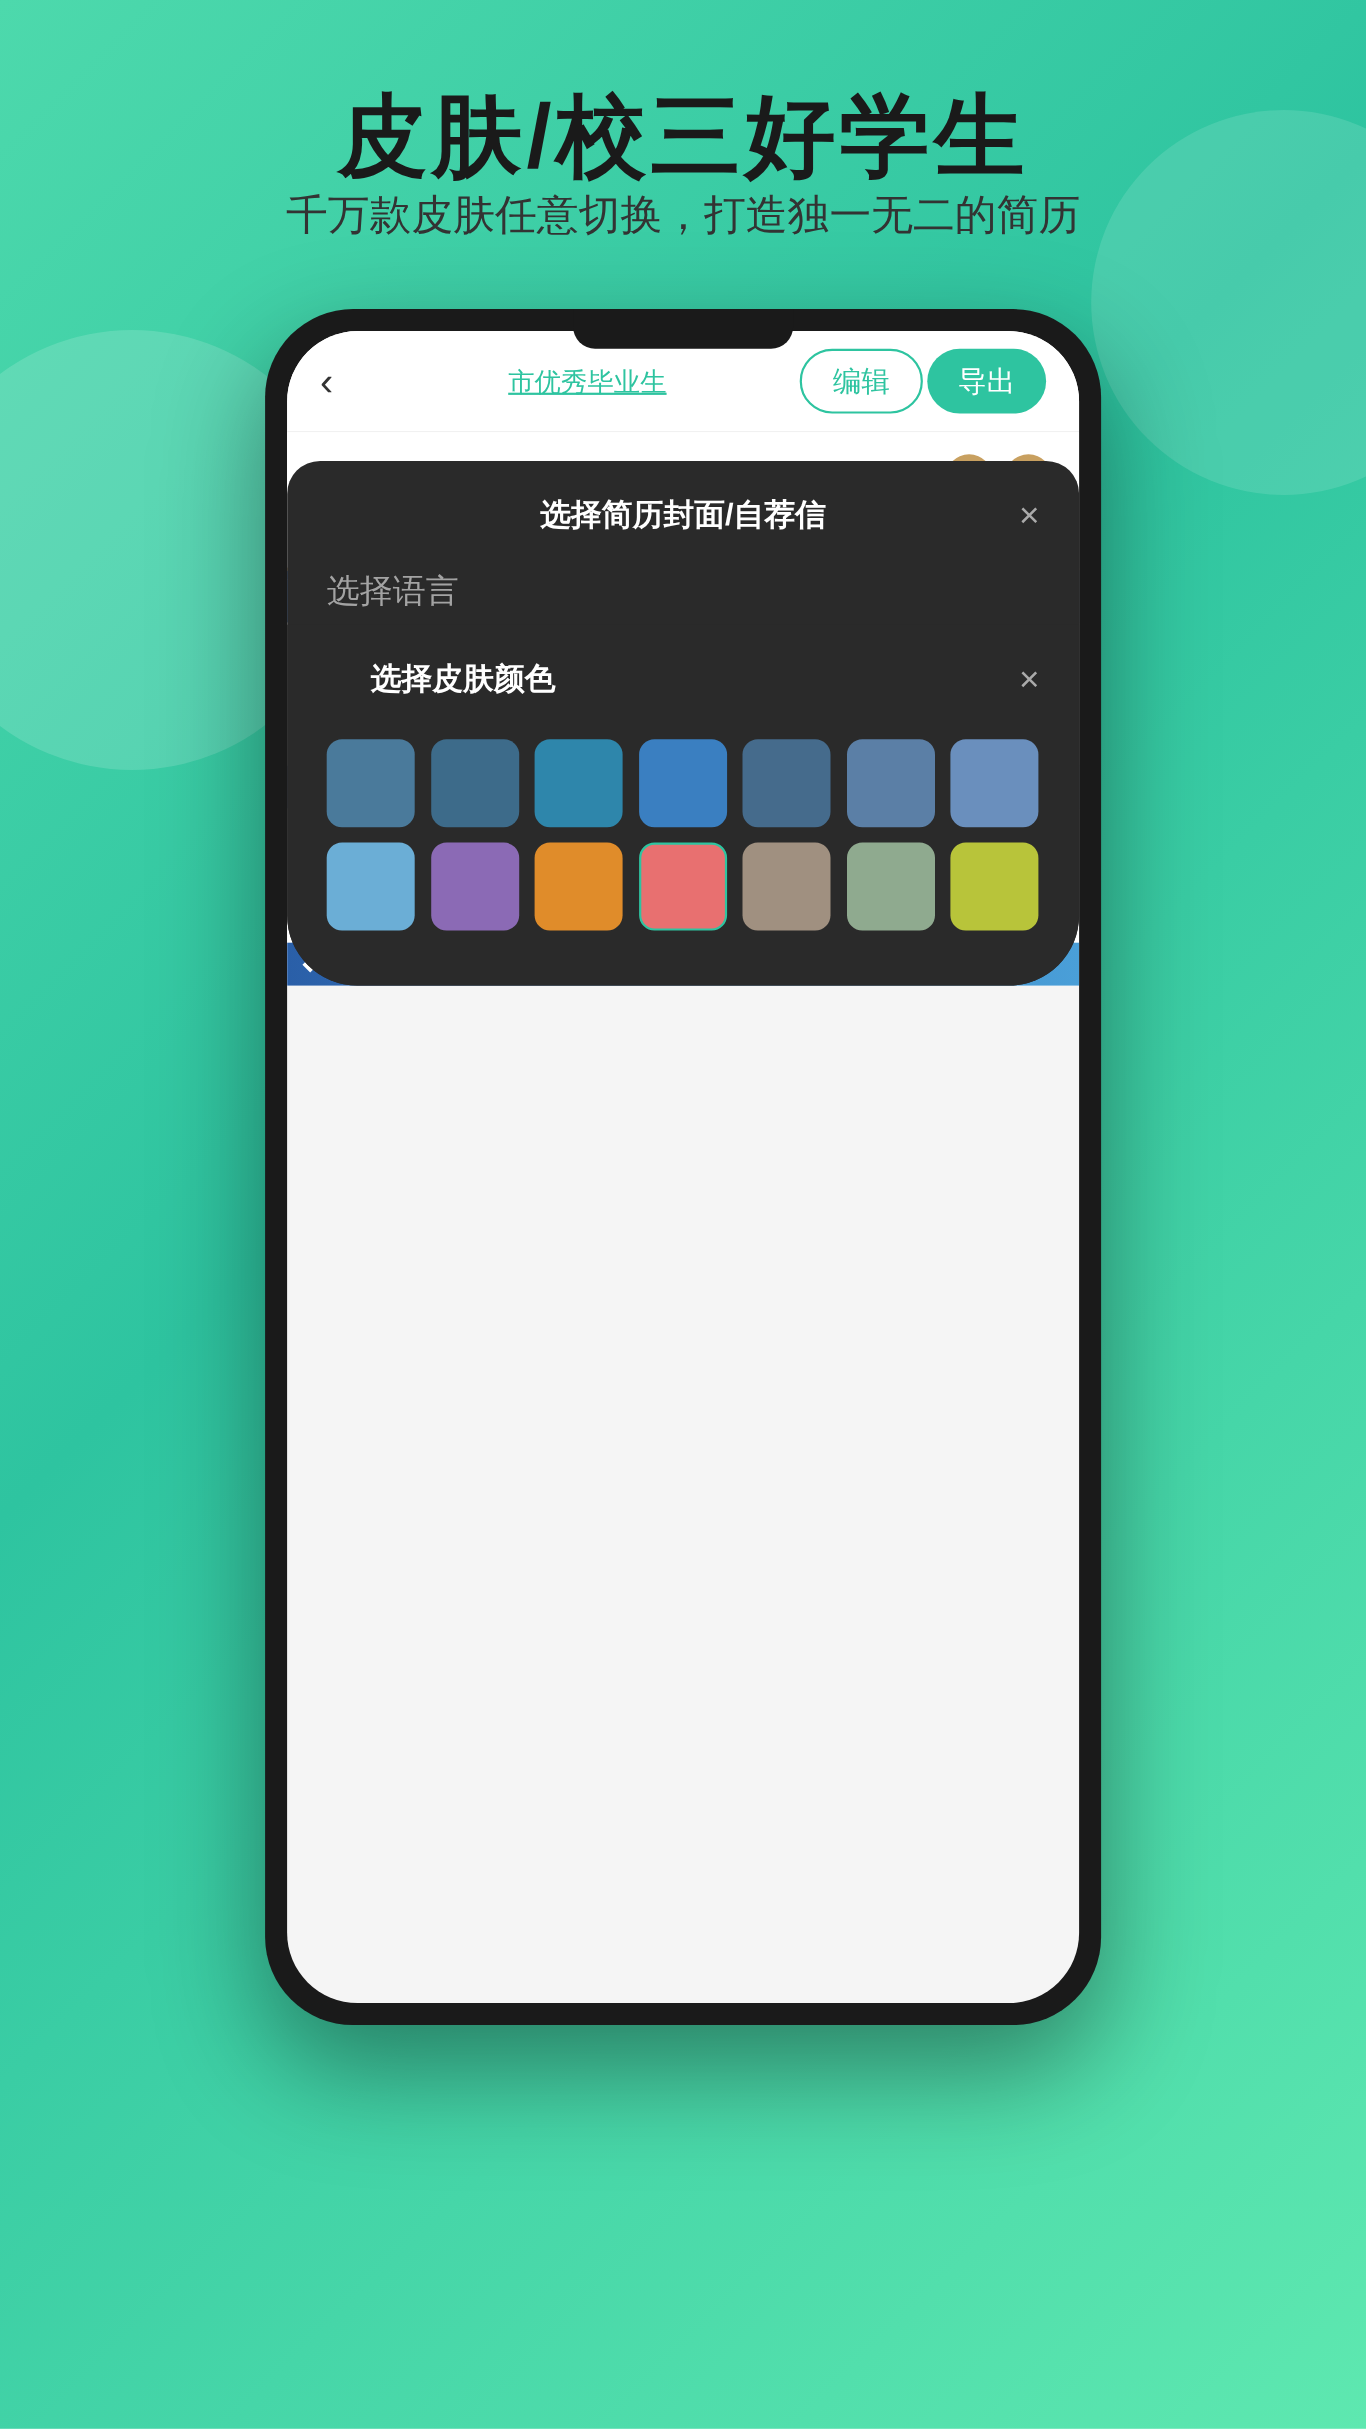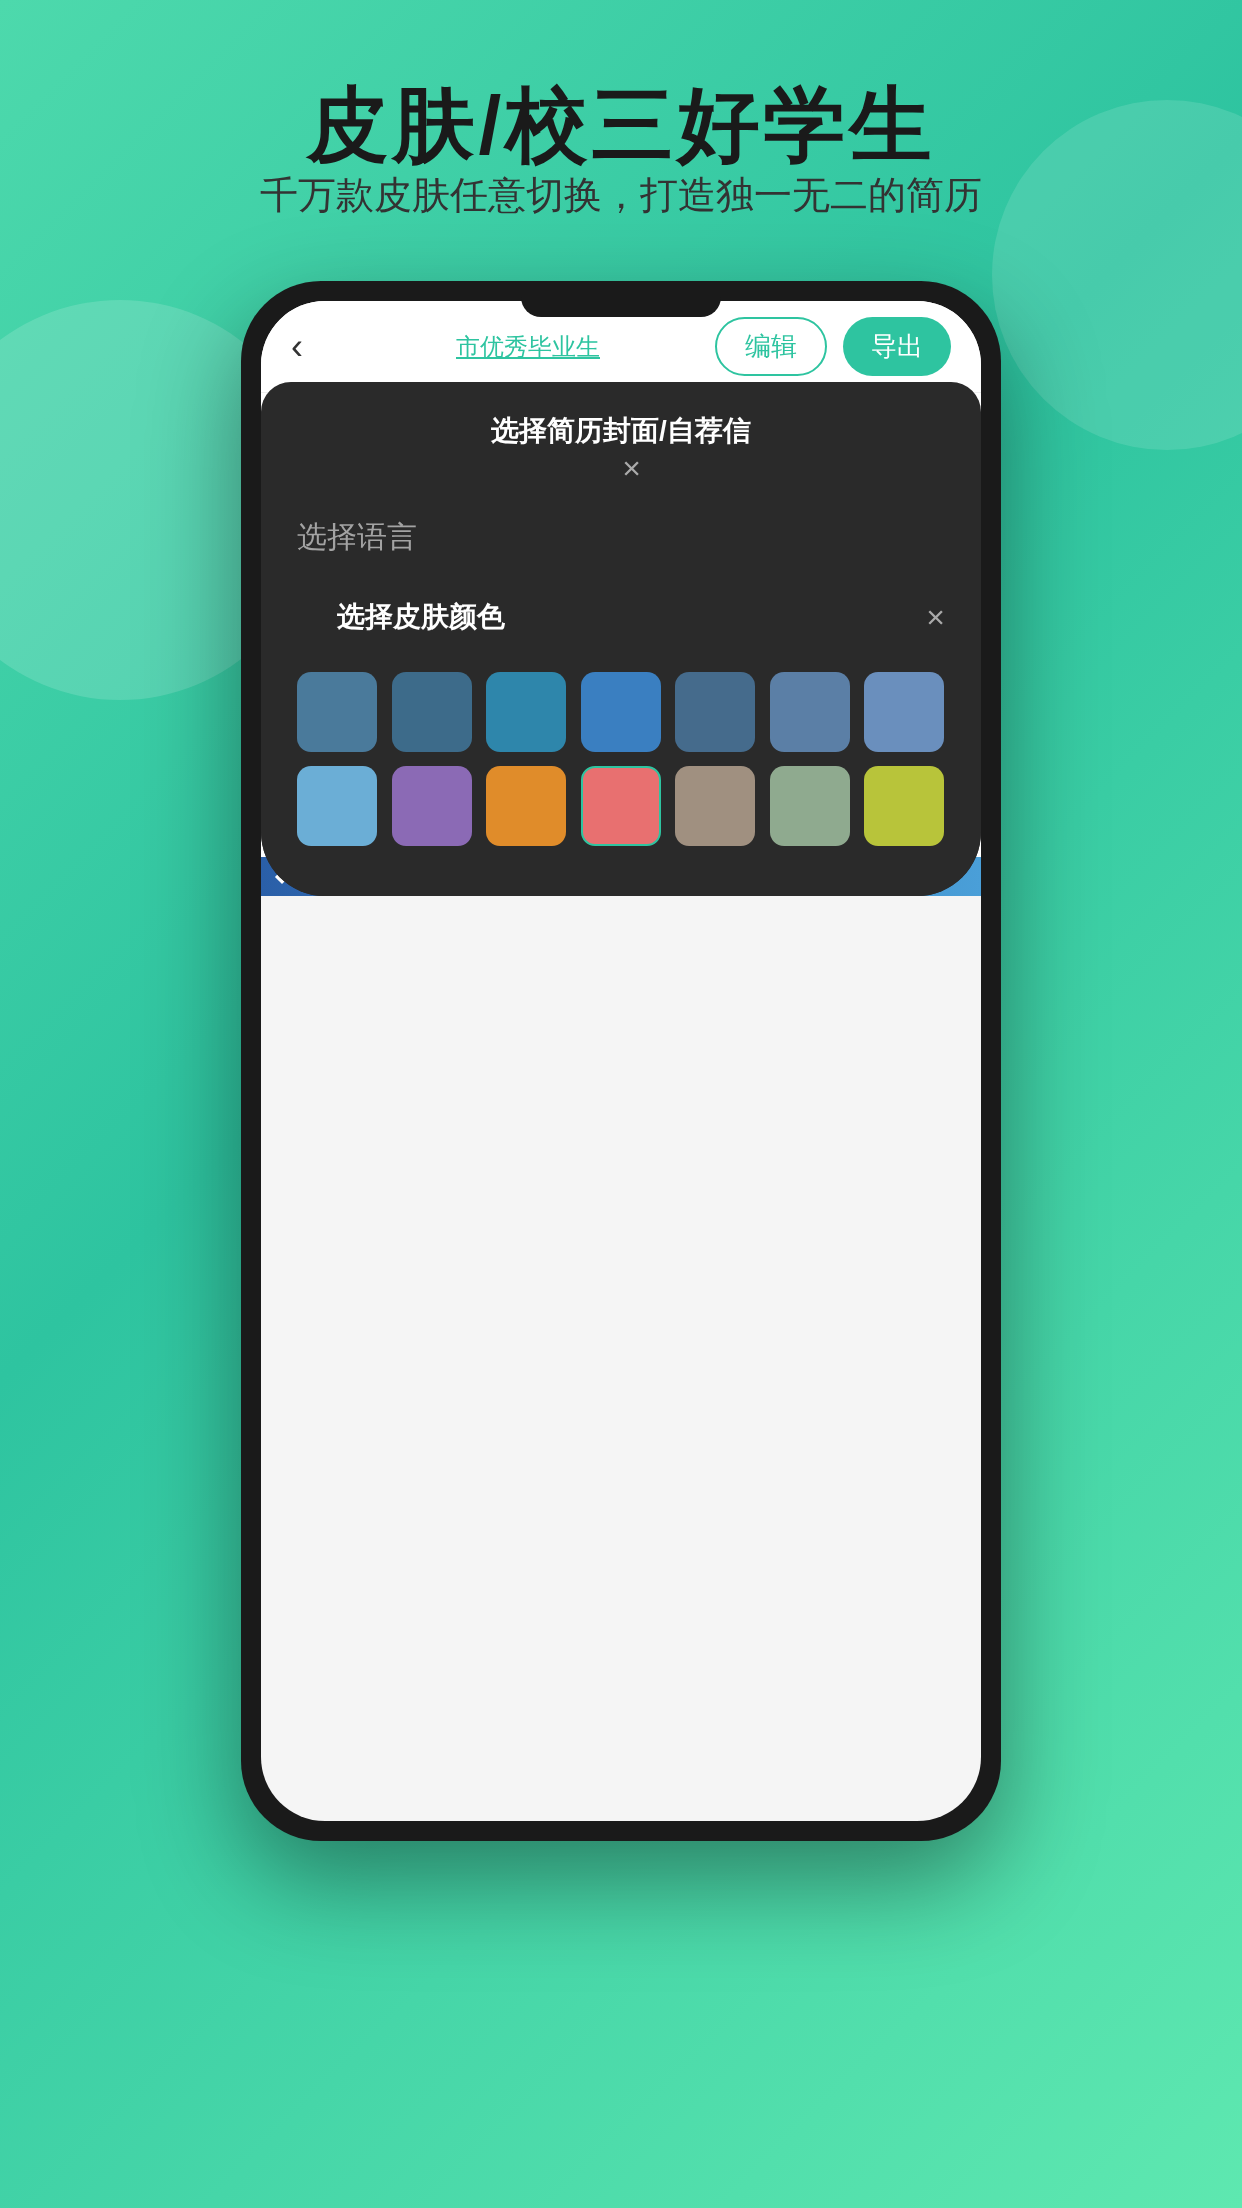--- a/index.html
+++ b/index.html
@@ -141,21 +141,21 @@
       color: #333;
       width: 50px;
     }
     .auto-adjust-link {
       font-size: 24px;
       color: #2ec4a0;
       text-decoration: underline;
     }
     .topbar-right {
       display: flex;
-      gap: 16px;
+      gap: 4px;
       justify-content: space-between;
     }
     .edit-btn {
       padding: 10px 28px;
       border: 2px solid #2ec4a0;
       border-radius: 30px;
       color: #2ec4a0;
       font-size: 26px;
       background: white;
     }
@@ -323,21 +323,20 @@
       border-radius: 30px 30px 64px 64px;
       padding: 30px 36px;
       z-index: 20;
     }
 
     .panel-title-row {
       display: flex;
       justify-content: space-between;
       align-items: center;
       margin-bottom: 30px;
-      flex-direction: column;
     }
     .panel-title {
       font-size: 28px;
       color: white;
       font-weight: 600;
       flex: 1;
       text-align: center;
     }
     .close-btn-panel {
       color: #aaa;

